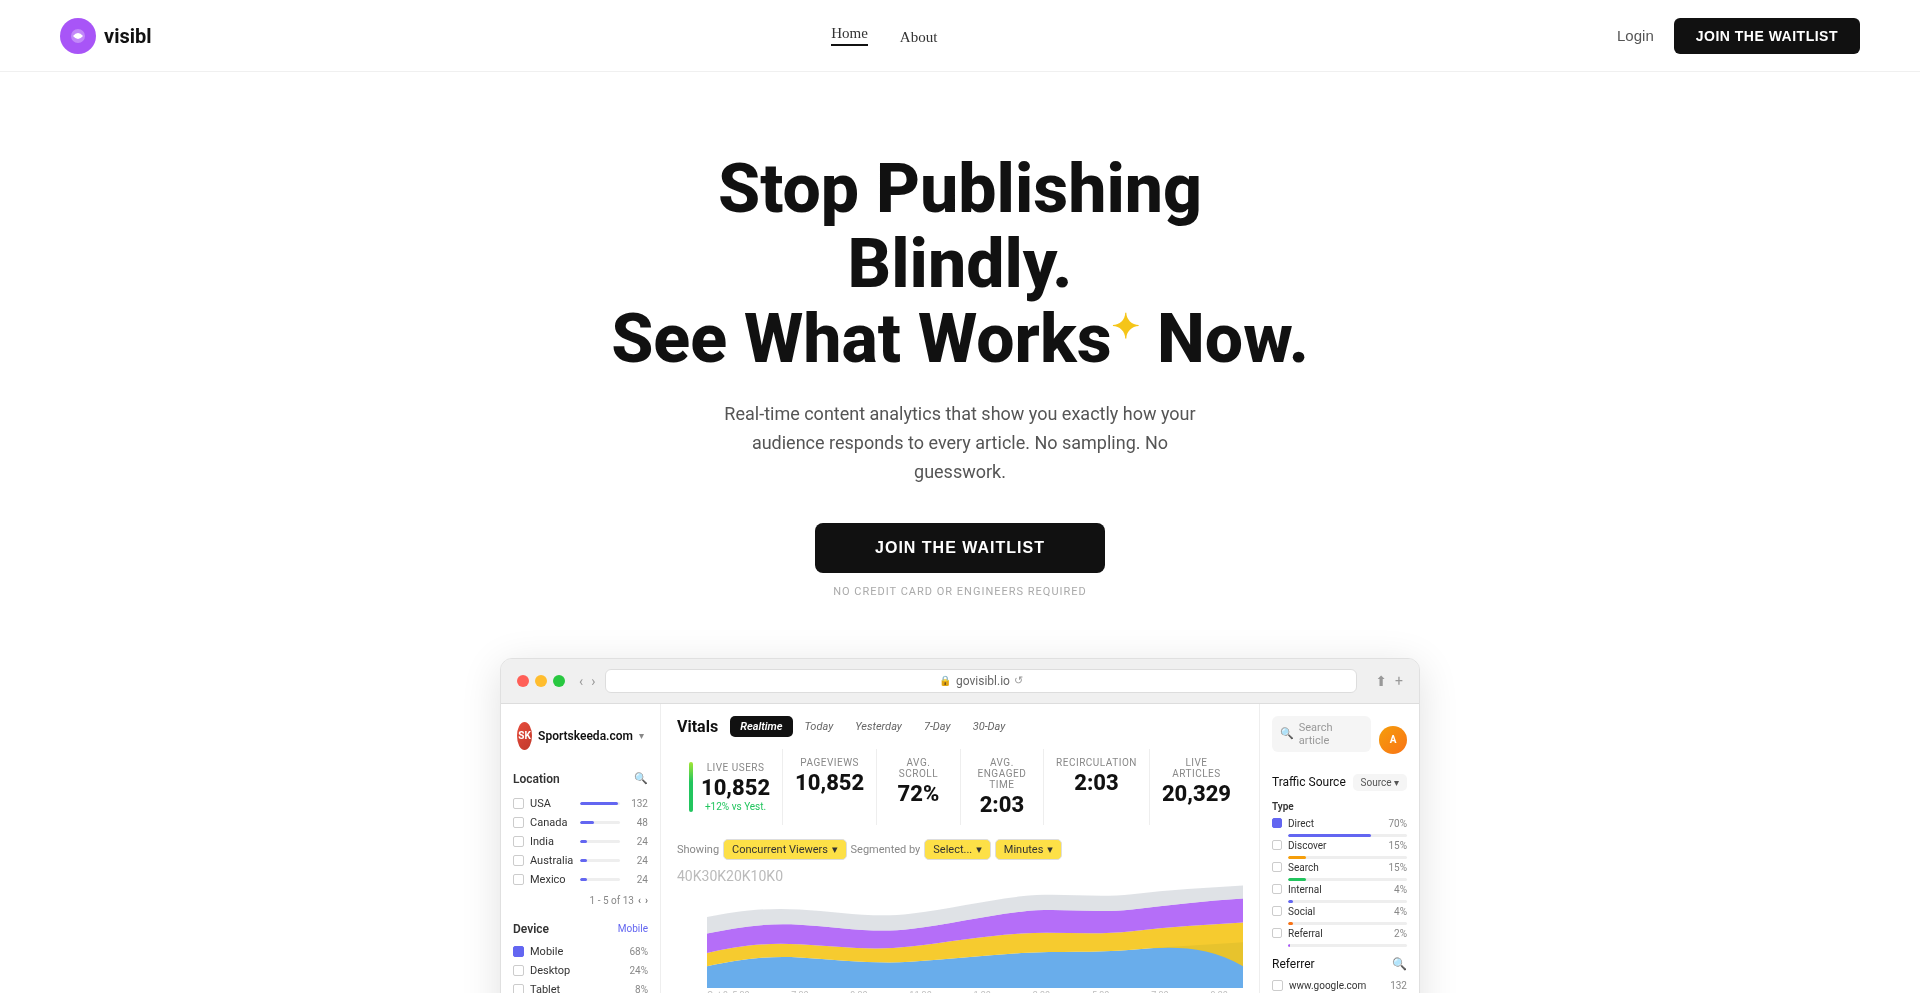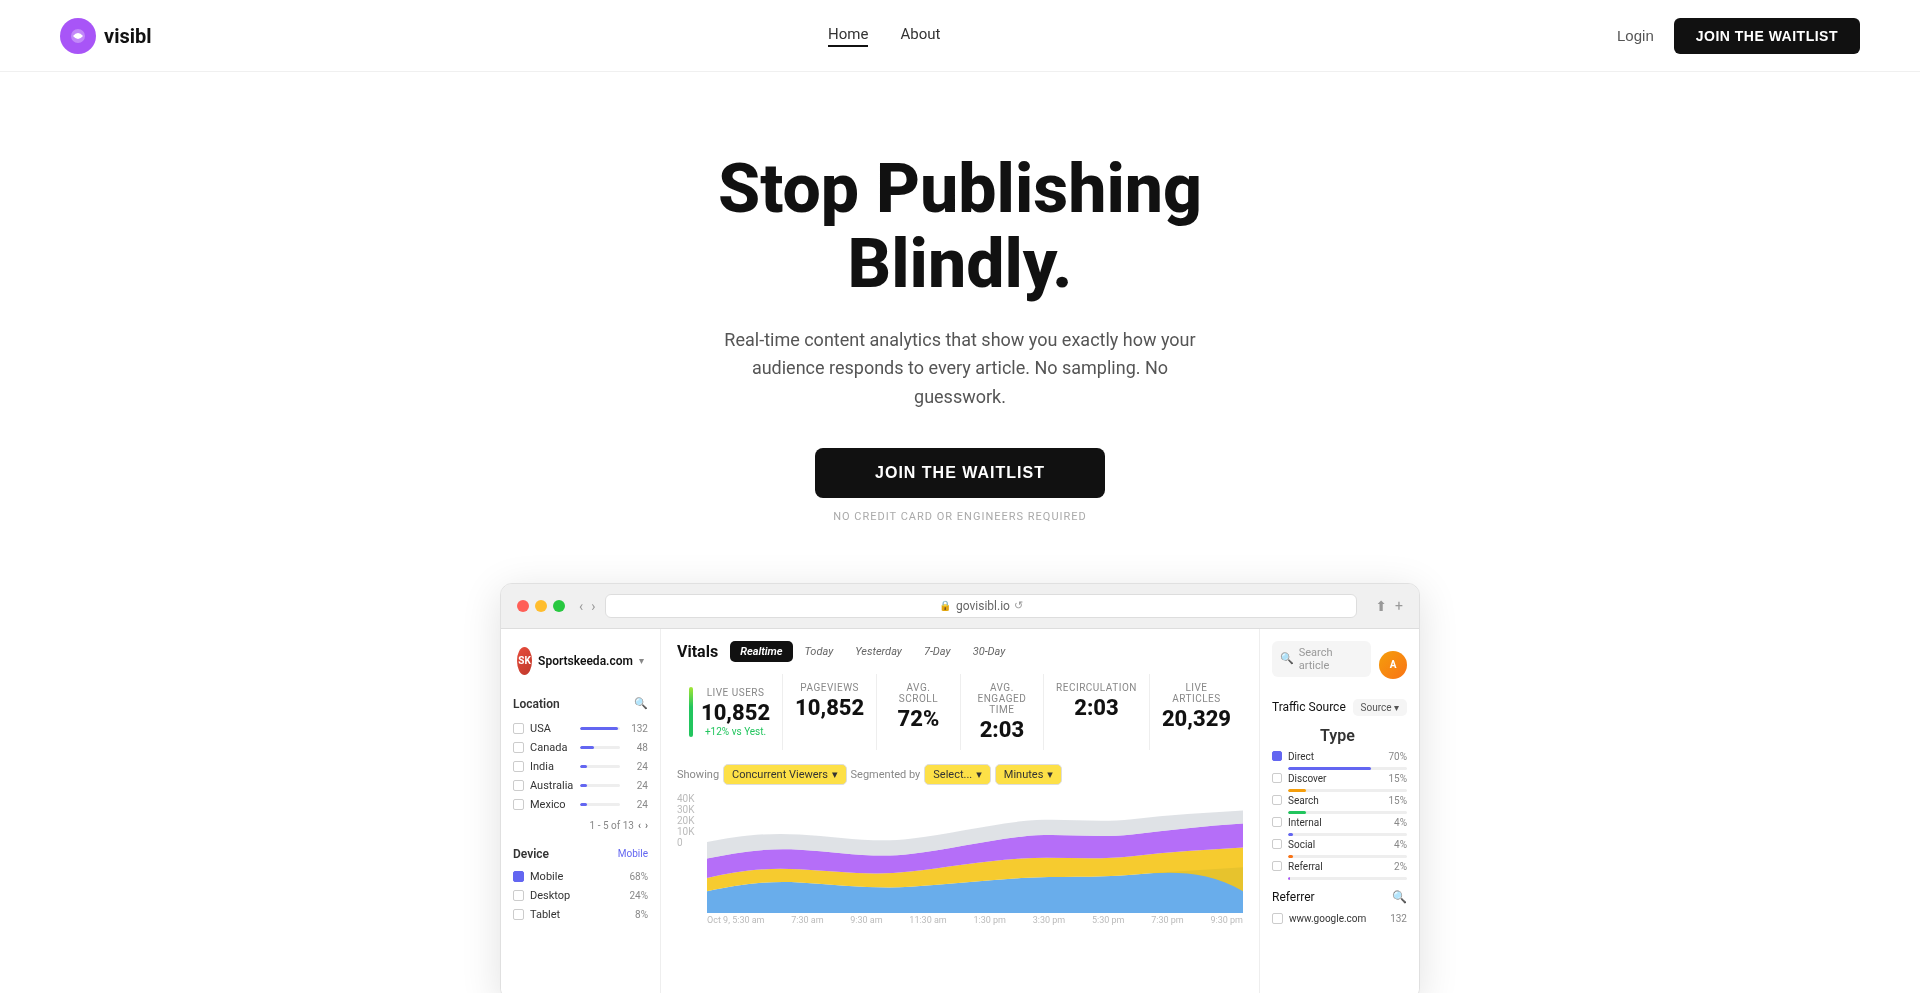--- a/index.html
+++ b/index.html
@@ -3,21 +3,21 @@
   <meta charset="utf-8">
   <style>
     * { box-sizing: border-box; margin: 0; padding: 0; }
     body { font-family: -apple-system, BlinkMacSystemFont, 'Segoe UI', Roboto, sans-serif; background: #fff; color: #111; overflow-x: hidden; }
 
     
     nav { display: flex; align-items: center; justify-content: space-between; padding: 0 60px; height: 72px; border-bottom: 1px solid #f0f0f0; }
     .nav-logo { display: flex; align-items: center; gap: 8px; font-size: 20px; font-weight: 700; color: #111; justify-content: flex-end; }
     .logo-icon { width: 36px; height: 36px; background: #a855f7; border-radius: 50%; display: flex; align-items: center; justify-content: center; }
     .logo-icon svg { width: 20px; height: 20px; fill: white; }
-    .nav-links { display: flex; align-items: flex-start; gap: 32px; }
+    .nav-links { display: flex; align-items: flex-end; gap: 32px; font-family: Liberation Serif, serif; }
     .nav-link { font-size: 15px; color: #333; text-decoration: none; }
     .nav-link.active { border-bottom: 2px solid #111; padding-bottom: 2px; }
     .nav-right { display: flex; align-items: center; gap: 20px; }
     .login-btn { font-size: 15px; color: #555; background: none; border: none; cursor: pointer; }
     .waitlist-btn { background: #111; color: #fff; border: none; padding: 10px 22px; border-radius: 6px; font-size: 14px; font-weight: 600; cursor: pointer; letter-spacing: 0.5px; }
 
     
     .hero { text-align: center; padding: 80px 20px 60px; }
     .hero h1 { font-size: 68px; font-weight: 800; line-height: 1.1; color: #111; max-width: 700px; margin: 0 auto 24px; }
     .hero p { font-size: 18px; color: #555; max-width: 500px; margin: 0 auto 36px; line-height: 1.6; }
@@ -85,32 +85,32 @@
     .metric-sub { font-size: 10px; color: #22c55e; margin-top: 1px; }
     .metric-card.with-chart { display: flex; align-items: center; gap: 8px; }
     .live-bar { width: 4px; height: 50px; background: linear-gradient(to top, #22c55e 60%, #a3e635 100%); border-radius: 2px; }
 
     .chart-controls { display: flex; align-items: center; gap: 4px; margin-bottom: 8px; font-size: 11px; color: #555; }
     .ctrl-label { color: #888; }
     .ctrl-select { background: #fde047; border: 1px solid #ddd; border-radius: 5px; padding: 3px 8px; font-size: 11px; color: #333; cursor: pointer; display: flex; align-items: center; gap: 4px; }
 
     .chart-area { position: relative; height: 120px; }
     .chart-svg { width: 100%; height: 100%; }
-    .chart-y-labels { position: absolute; left: 0; top: 0; height: 100%; display: flex; flex-direction: column; justify-content: flex-start; font-size: 10px; color: #bbb; padding-right: 4px; width: 30px; }
+    .chart-y-labels { position: absolute; left: 0; top: 0; height: 100%; display: flex; flex-direction: row; justify-content: space-between; font-size: 14px; color: #bbb; padding-right: 4px; width: 30px; }
     .chart-x-labels { display: flex; justify-content: space-between; font-size: 9px; color: #bbb; padding-left: 30px; margin-top: 2px; }
 
     
     .right-panel { width: 160px; border-left: 1px solid #eee; padding: 12px; flex-shrink: 0; overflow-y: auto; }
     .panel-header { display: flex; align-items: center; justify-content: space-between; margin-bottom: 10px; }
     .panel-title { font-size: 12px; font-weight: 400; color: #111; }
 
     .search-box { display: flex; align-items: center; background: #f5f5f5; border-radius: 6px; padding: 5px 8px; gap: 5px; margin-bottom: 12px; }
     .search-input-fake { font-size: 11px; color: #999; flex: 1; }
 
-    .type-label { font-size: 16px; font-weight: 600; color: #333; margin-bottom: 6px; margin-left: 48px; }
+    .type-label { font-size: 10px; font-weight: 600; color: #333; margin-bottom: 6px; }
     .traffic-item { display: flex; align-items: center; gap: 6px; margin-bottom: 5px; }
     .traffic-check { width: 10px; height: 10px; border: 1.5px solid #ccc; border-radius: 2px; flex-shrink: 0; }
     .traffic-check.checked { background: #6366f1; border-color: #6366f1; }
     .traffic-name { font-size: 10px; flex: 1; color: #333; }
     .traffic-pct { font-size: 10px; color: #888; }
     .traffic-bar-row { margin-bottom: 3px; padding-left: 16px; }
     .traffic-bar-bg { height: 3px; background: #eee; border-radius: 2px; overflow: hidden; }
     .traffic-bar-fill { height: 100%; border-radius: 2px; }
 
     .referrer-section { margin-top: 10px; }
@@ -139,20 +139,21 @@
   </div>
   <div class="nav-right">
     <button class="login-btn">Login</button>
     <button class="waitlist-btn">JOIN THE WAITLIST</button>
   </div>
 </nav>
 
 <section class="hero">
   <h1>
     <span>Stop Publishing Blindly.</span><br>
+    <span id="line2-text">See What Works<span style="color:#f5c518;font-size:0.5em;vertical-align:super;">✦</span> Now.</span>
   </h1>
   <p>Real-time content analytics that show you exactly how your audience responds to every article. No sampling. No guesswork.</p>
   <button class="hero-cta">JOIN THE WAITLIST</button>
   <div class="hero-sub">NO CREDIT CARD OR ENGINEERS REQUIRED</div>
 </section>
 
 <div class="mockup-wrap">
   <div class="browser">
 
     <div class="browser-bar">

